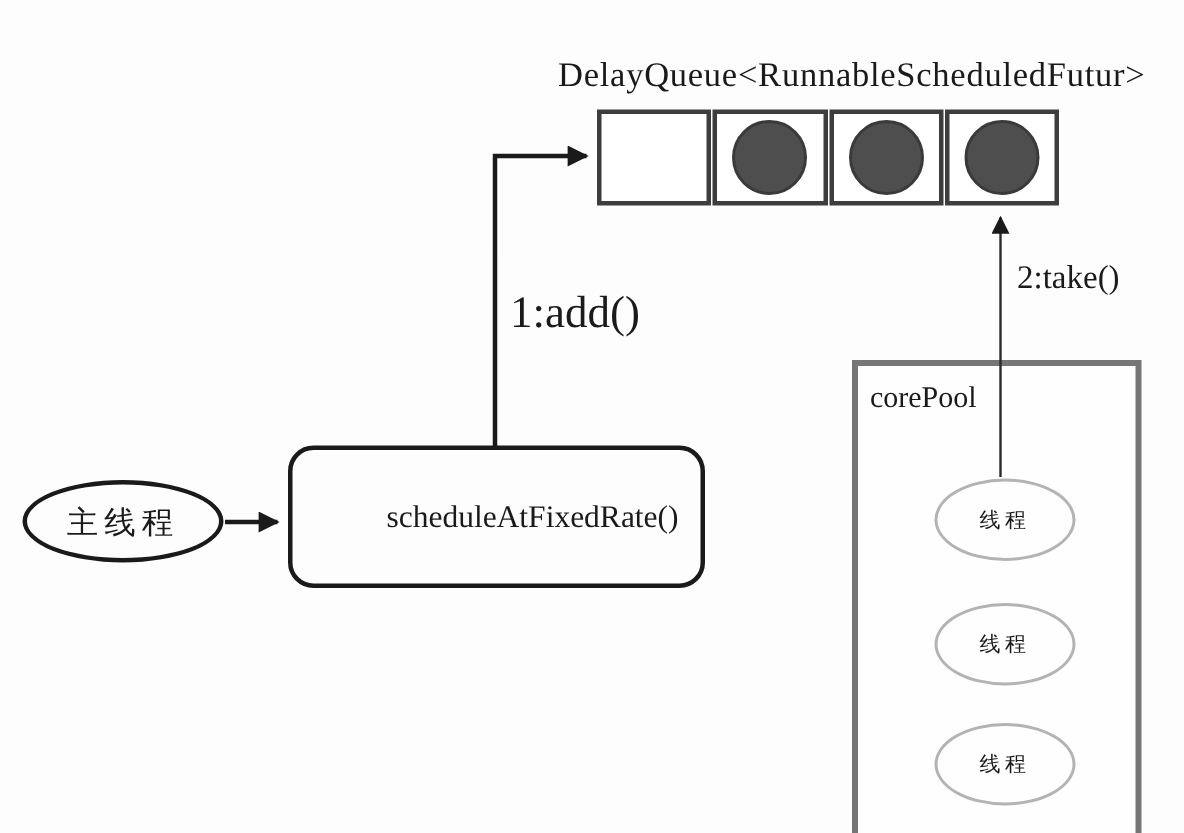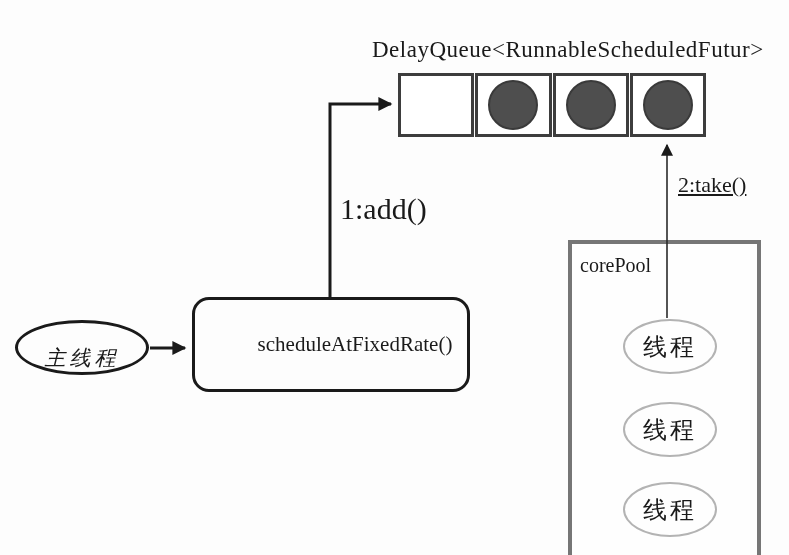--- a/index.html
+++ b/index.html
@@ -60,25 +60,24 @@
     box-sizing: border-box;
   }
 
   
   .main-thread {
     left: 15px; top: 288px;
     width: 134px; height: 55px;
     border: 3px solid var(--line);
     border-radius: 50%;
     box-sizing: border-box;
-    display: flex; align-items: flex-end; justify-content: center;
+    display: flex; align-items: center; justify-content: center;
     font-size: 21px;
     letter-spacing: 4px;
     background: var(--bg);
-    font-style: italic;
   }
 
   
   .scheduler {
     left: 192px; top: 265px;
     width: 278px; height: 95px;
     border: 3px solid var(--line);
     border-radius: 17px;
     box-sizing: border-box;
     display: flex; flex-direction: column;
@@ -107,31 +106,31 @@
     font-size: 20px;
   }
   .thread-ellipse {
     position: absolute;
     left: 51px;
     width: 94px; height: 55px;
     border: 2px solid var(--thread-border);
     border-radius: 50%;
     box-sizing: border-box;
     display: flex; align-items: center; justify-content: center;
-    font-size: 24px;
+    font-size: 14px;
     letter-spacing: 3px;
     background: #fefefe;
   }
   .thread-1 { top: 75px; }
   .thread-2 { top: 158px; }
   .thread-3 { top: 238px; }
 
   
   .label-add  { left: 340px; top: 160px; font-size: 30px; white-space: nowrap; }
-  .label-take { left: 678px; top: 140px; font-size: 22px; white-space: nowrap; text-decoration: underline; }
+  .label-take { left: 678px; top: 140px; font-size: 22px; white-space: nowrap; }
 
   
   svg.overlay {
     position: absolute;
     left: 0; top: 0;
     pointer-events: none;
   }
   .stroke-thick { stroke: var(--line); stroke-width: 3; fill: none; }
   .stroke-thin  { stroke: #2a2a2a; stroke-width: 1.6; fill: none; }
   .arrowhead    { fill: var(--line); }

